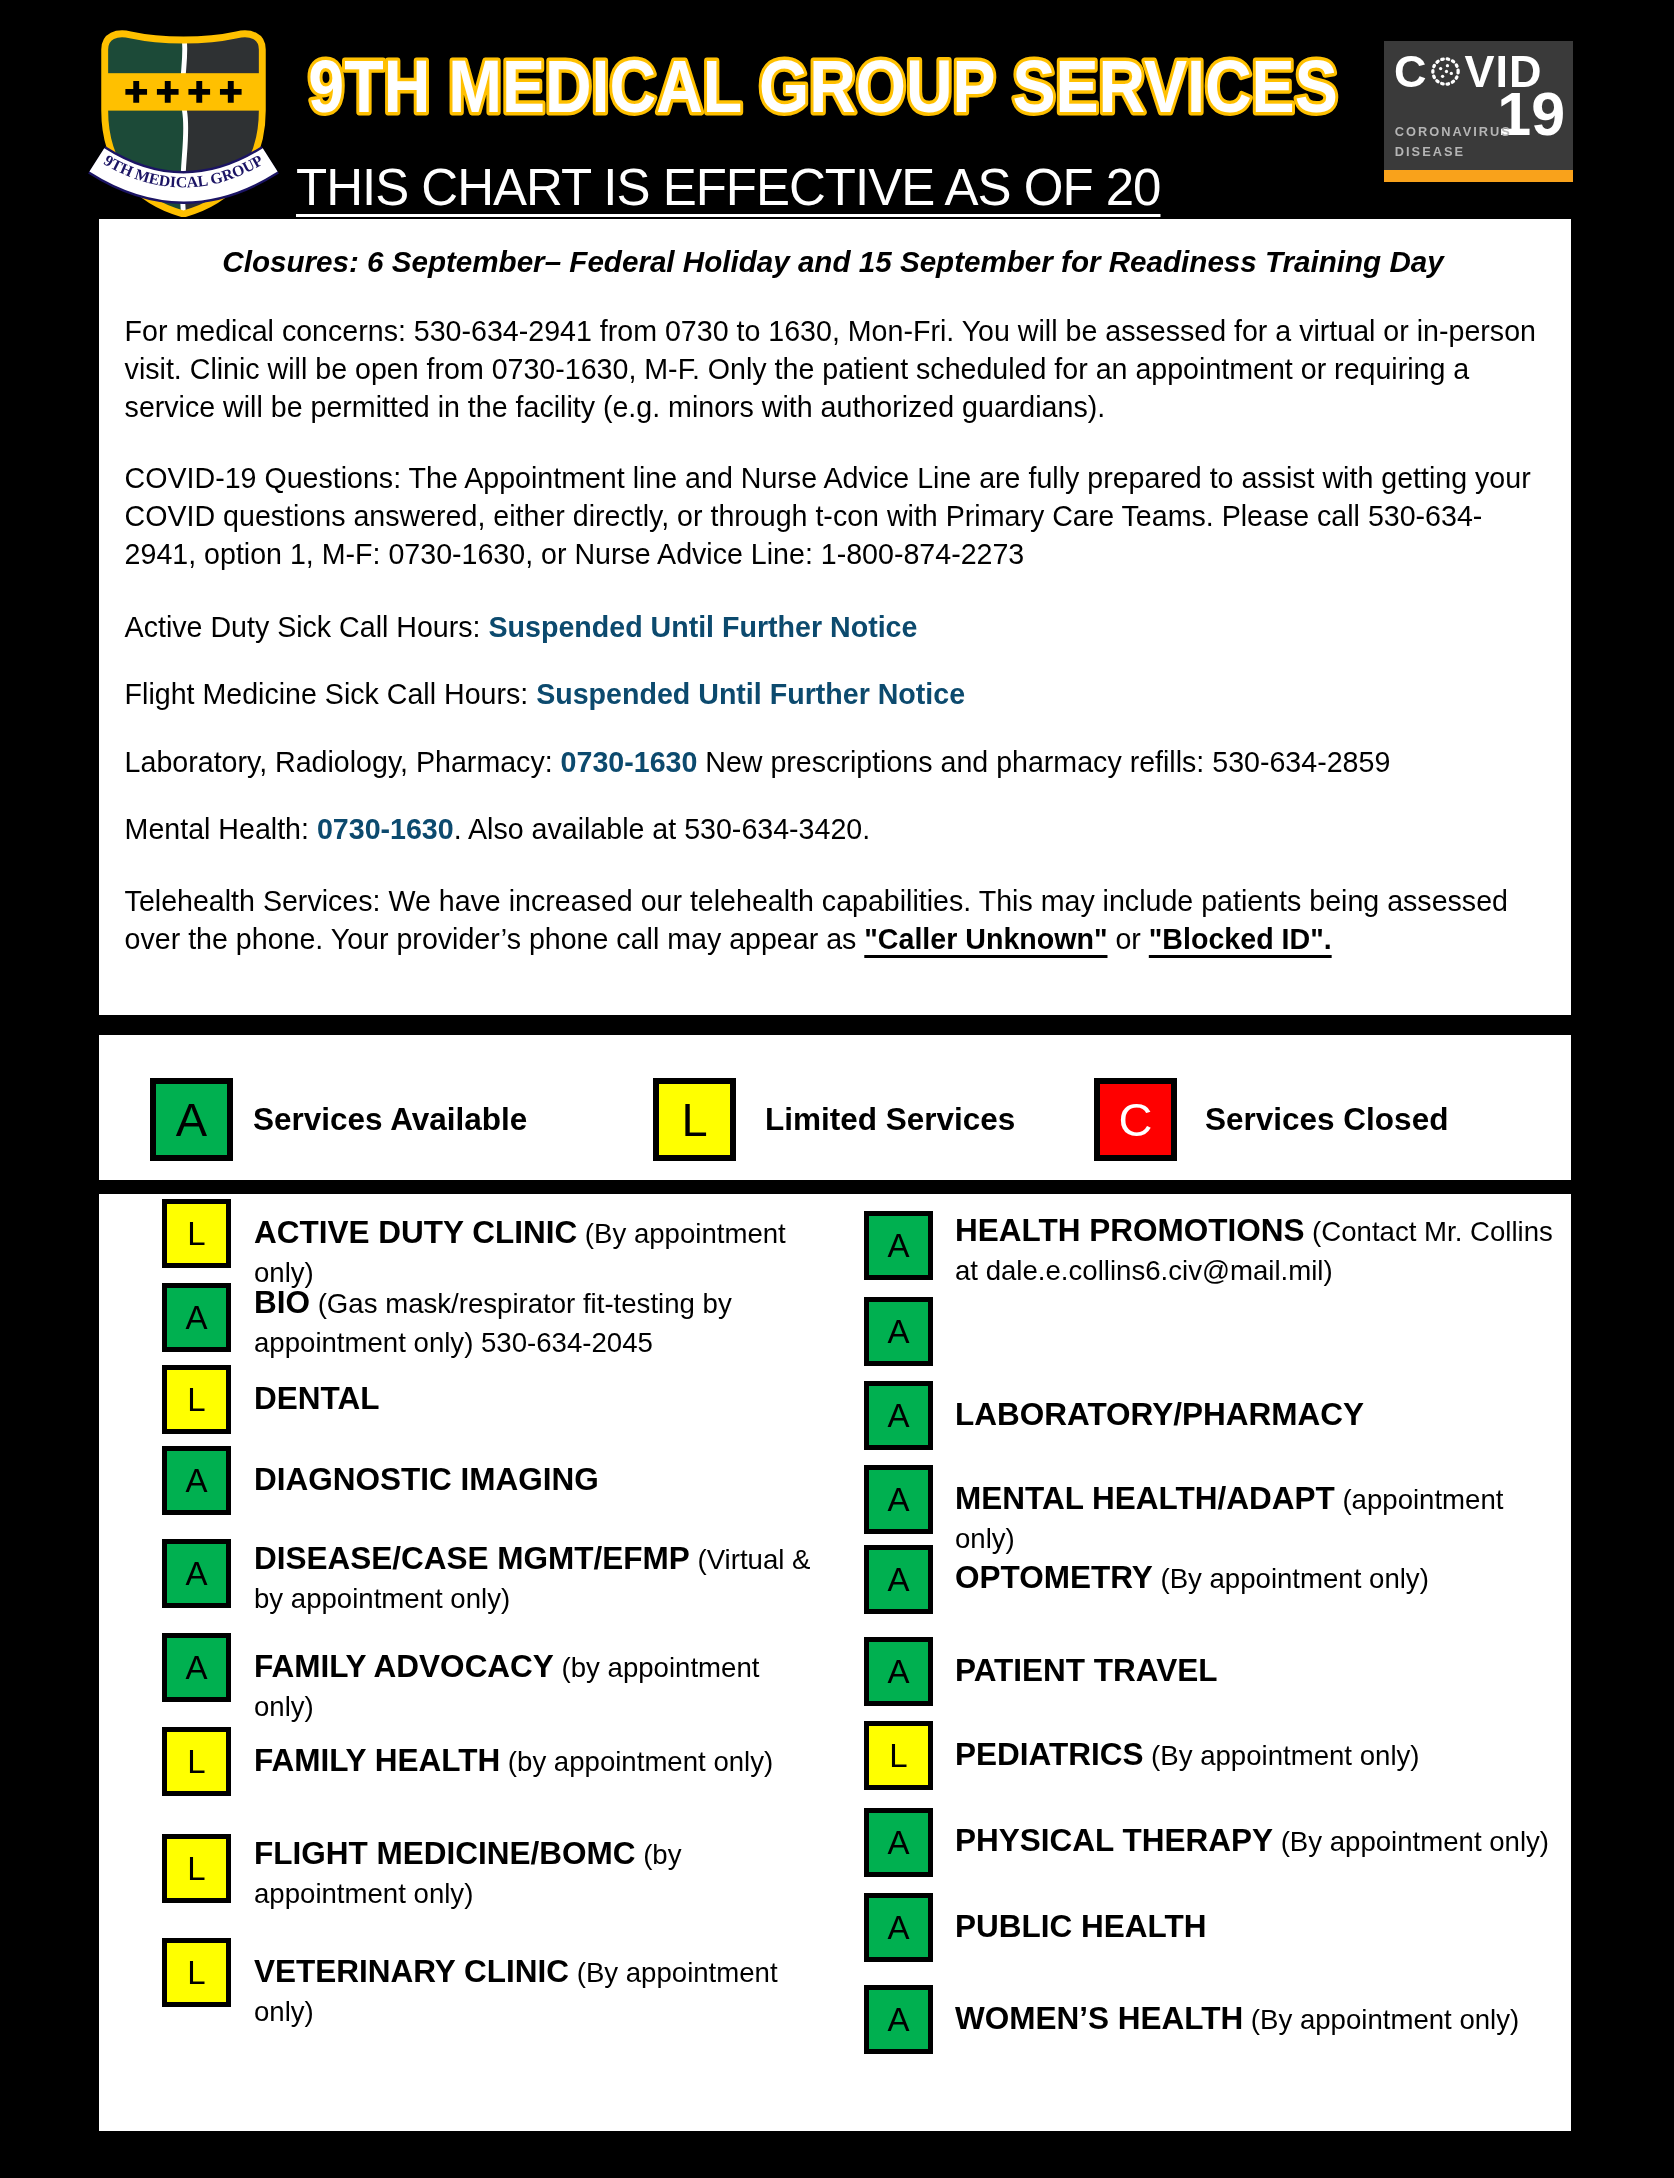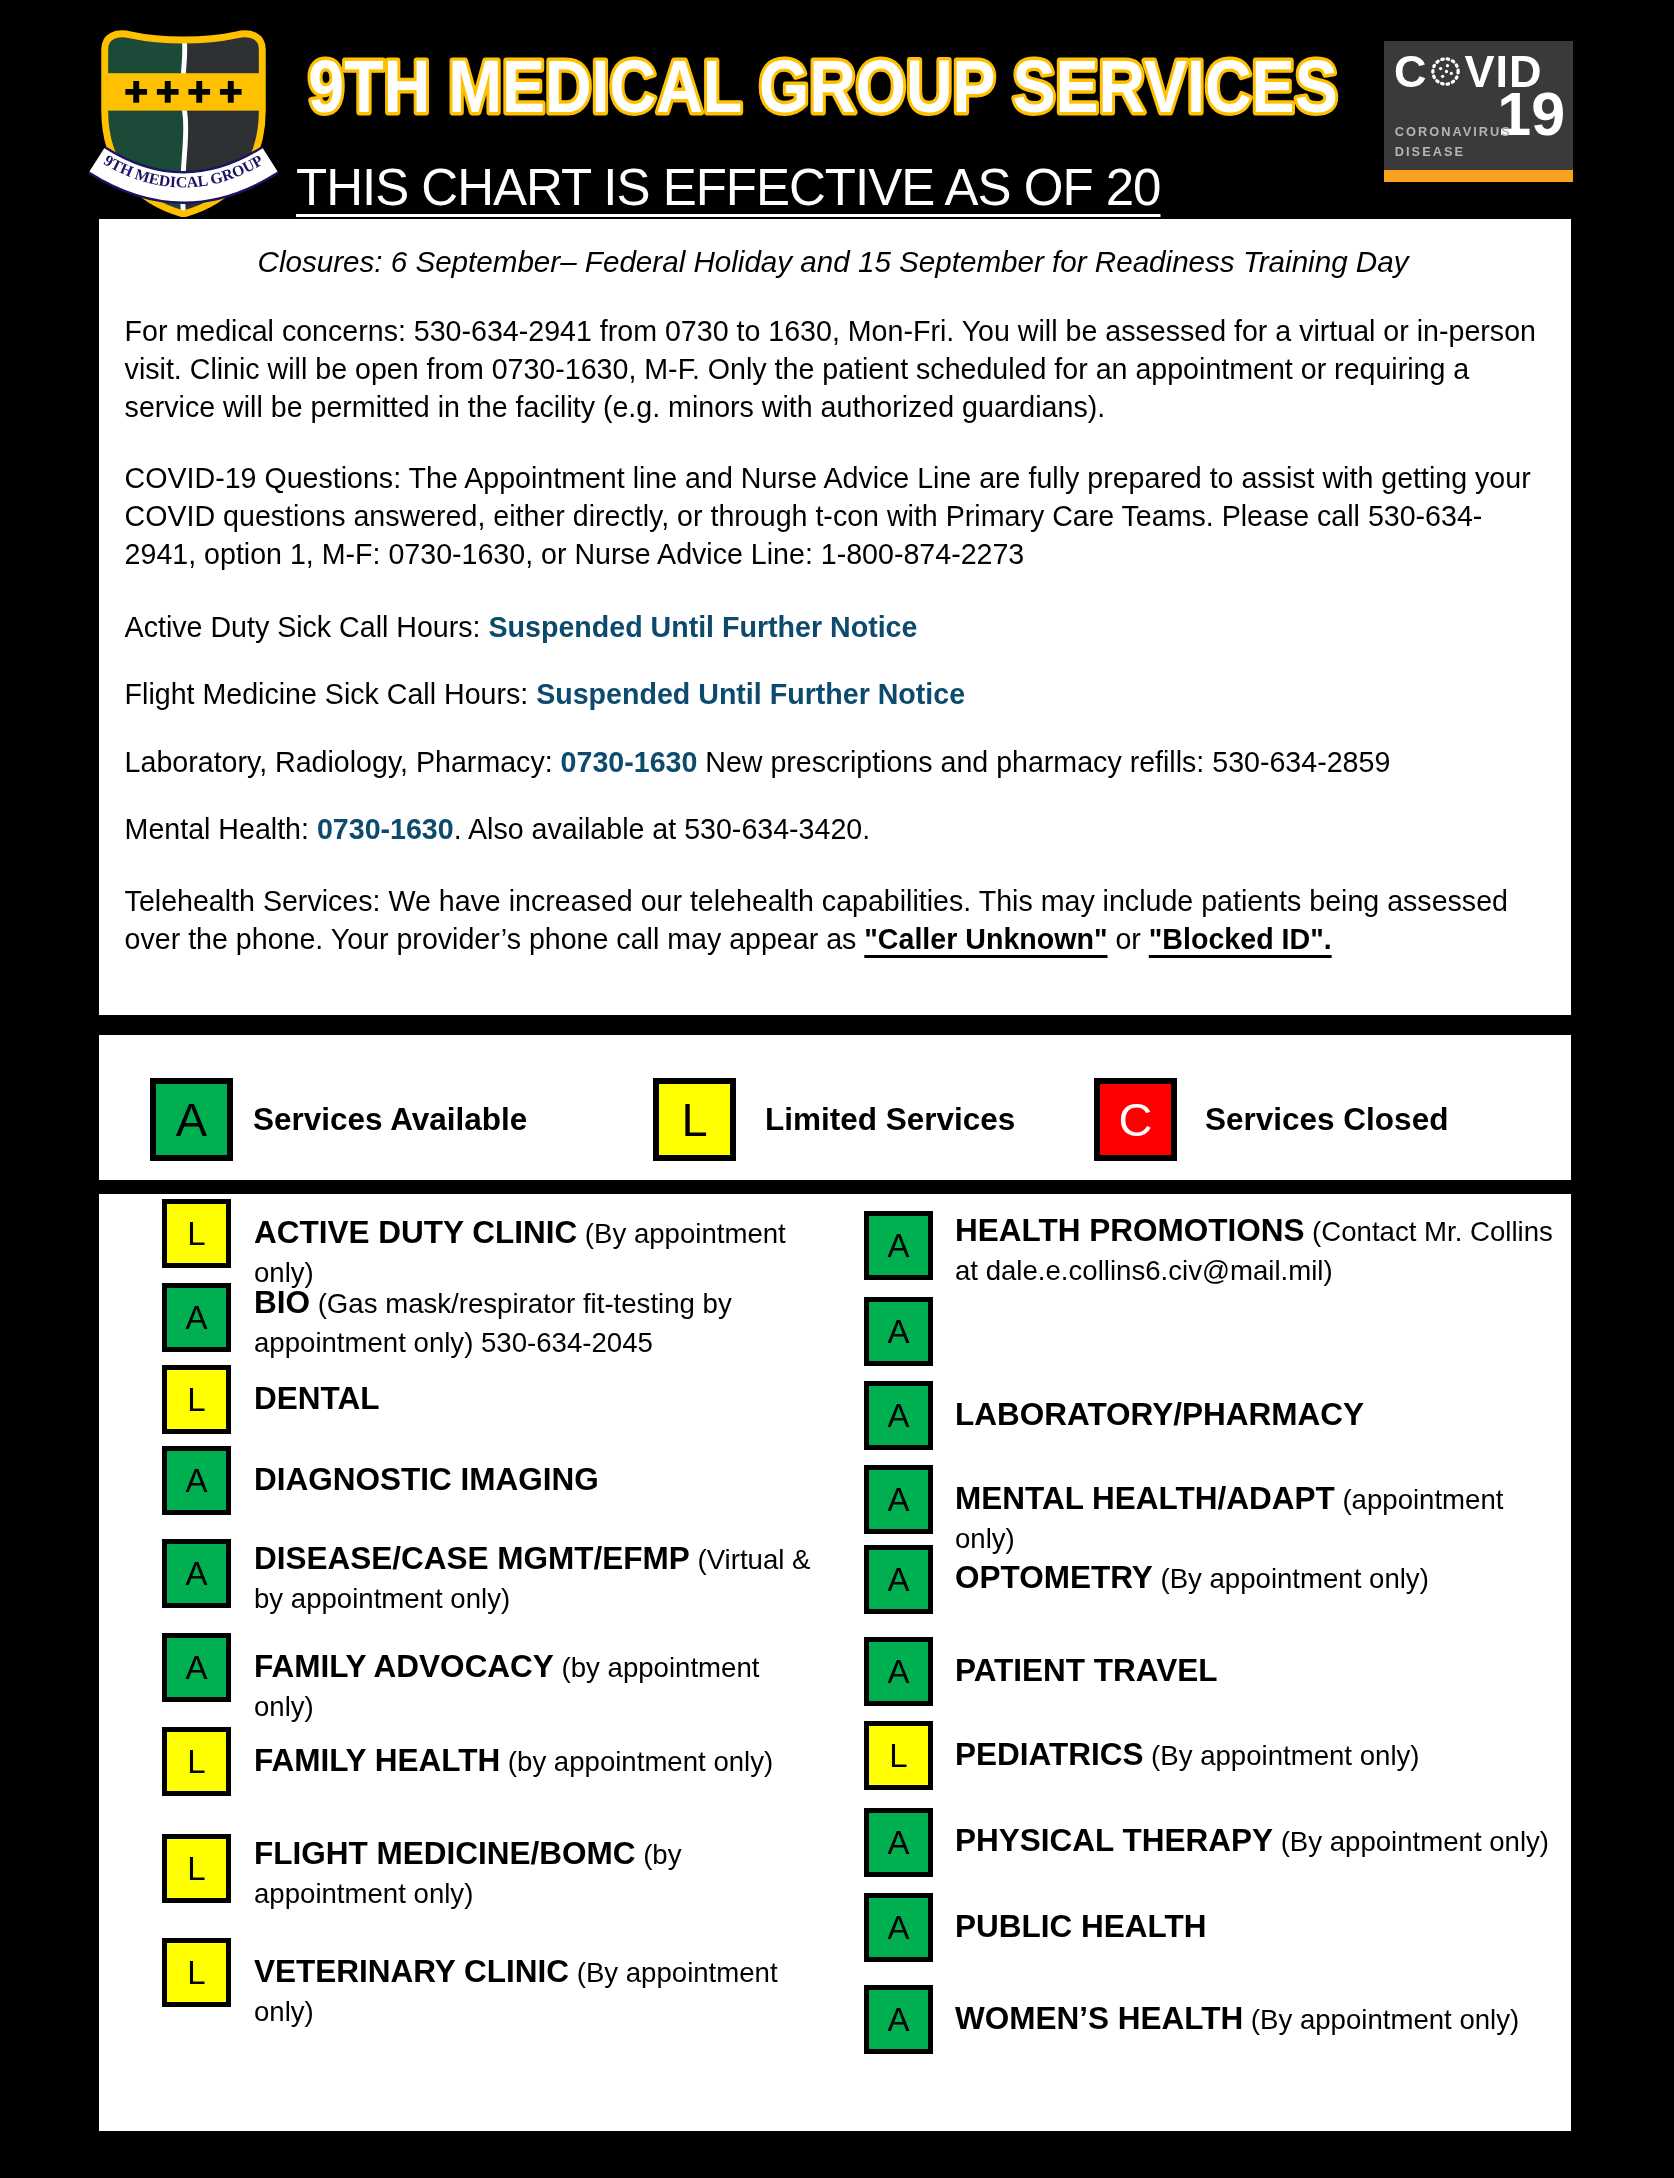--- a/index.html
+++ b/index.html
@@ -21,21 +21,21 @@
   .covid-sub{position:absolute;left:10.8px;top:81px;color:#b5b5b5;font-size:12.8px;
     letter-spacing:2px;line-height:1.55;font-weight:bold;}
   .covid-bar{position:absolute;left:0;bottom:0;width:100%;height:11.8px;background:#F9A21B;}
   
   .panel{position:absolute;left:99px;width:1472px;background:#fff;}
   #info-box{top:219px;height:796px;padding:0;box-sizing:border-box;}
   #legend-box{top:1035px;height:145px;}
   #services-box{top:1194px;height:937px;}
   
   #info-box .inner{padding:13.8px 29.6px 0 25.6px;}
-  .closures{margin:11.8px 0 0 0;text-align:center;font-weight:normal;font-style:italic;font-size:29.6px;}
+  .closures{margin:11.8px 0 0 0;text-align:center;font-weight:bold;font-style:italic;font-size:29.6px;}
   .para{margin:33px 0 0 0;font-size:28.6px;line-height:38px;}
   .oneline{margin:28.6px 0 0 0;font-size:28.6px;line-height:39px;}
   .b{font-weight:normal;}
   .purple{font-weight:bold;color:#0c4a6e;}
   .u{font-weight:bold;text-decoration:underline;text-decoration-thickness:3px;text-underline-offset:5.9px;}
   
   .legend-letter{position:absolute;box-sizing:border-box;width:83px;height:83px;border:6.9px solid #000;
     display:flex;align-items:center;justify-content:center;font-size:47px;line-height:1;}
   .legend-label{position:absolute;font-weight:bold;font-size:31.5px;line-height:39px;}
   

